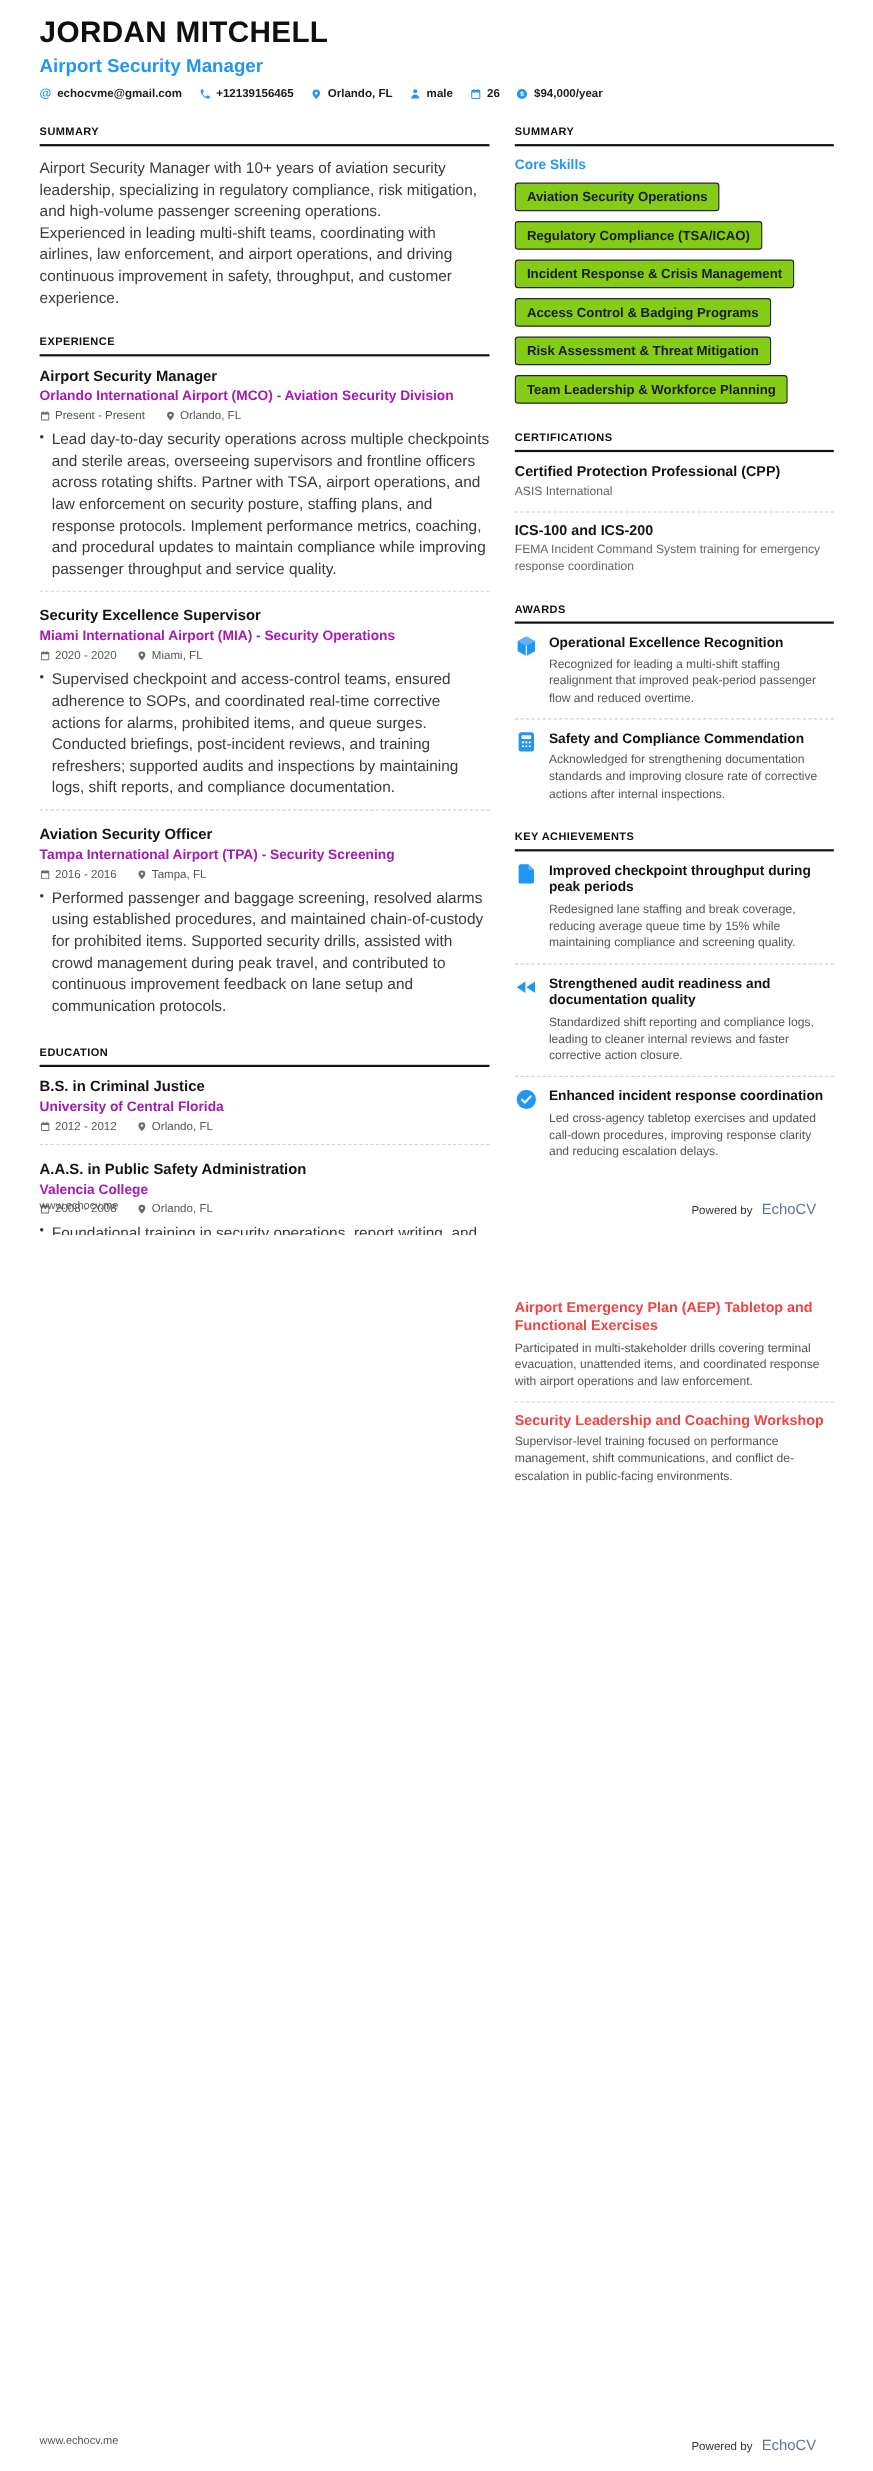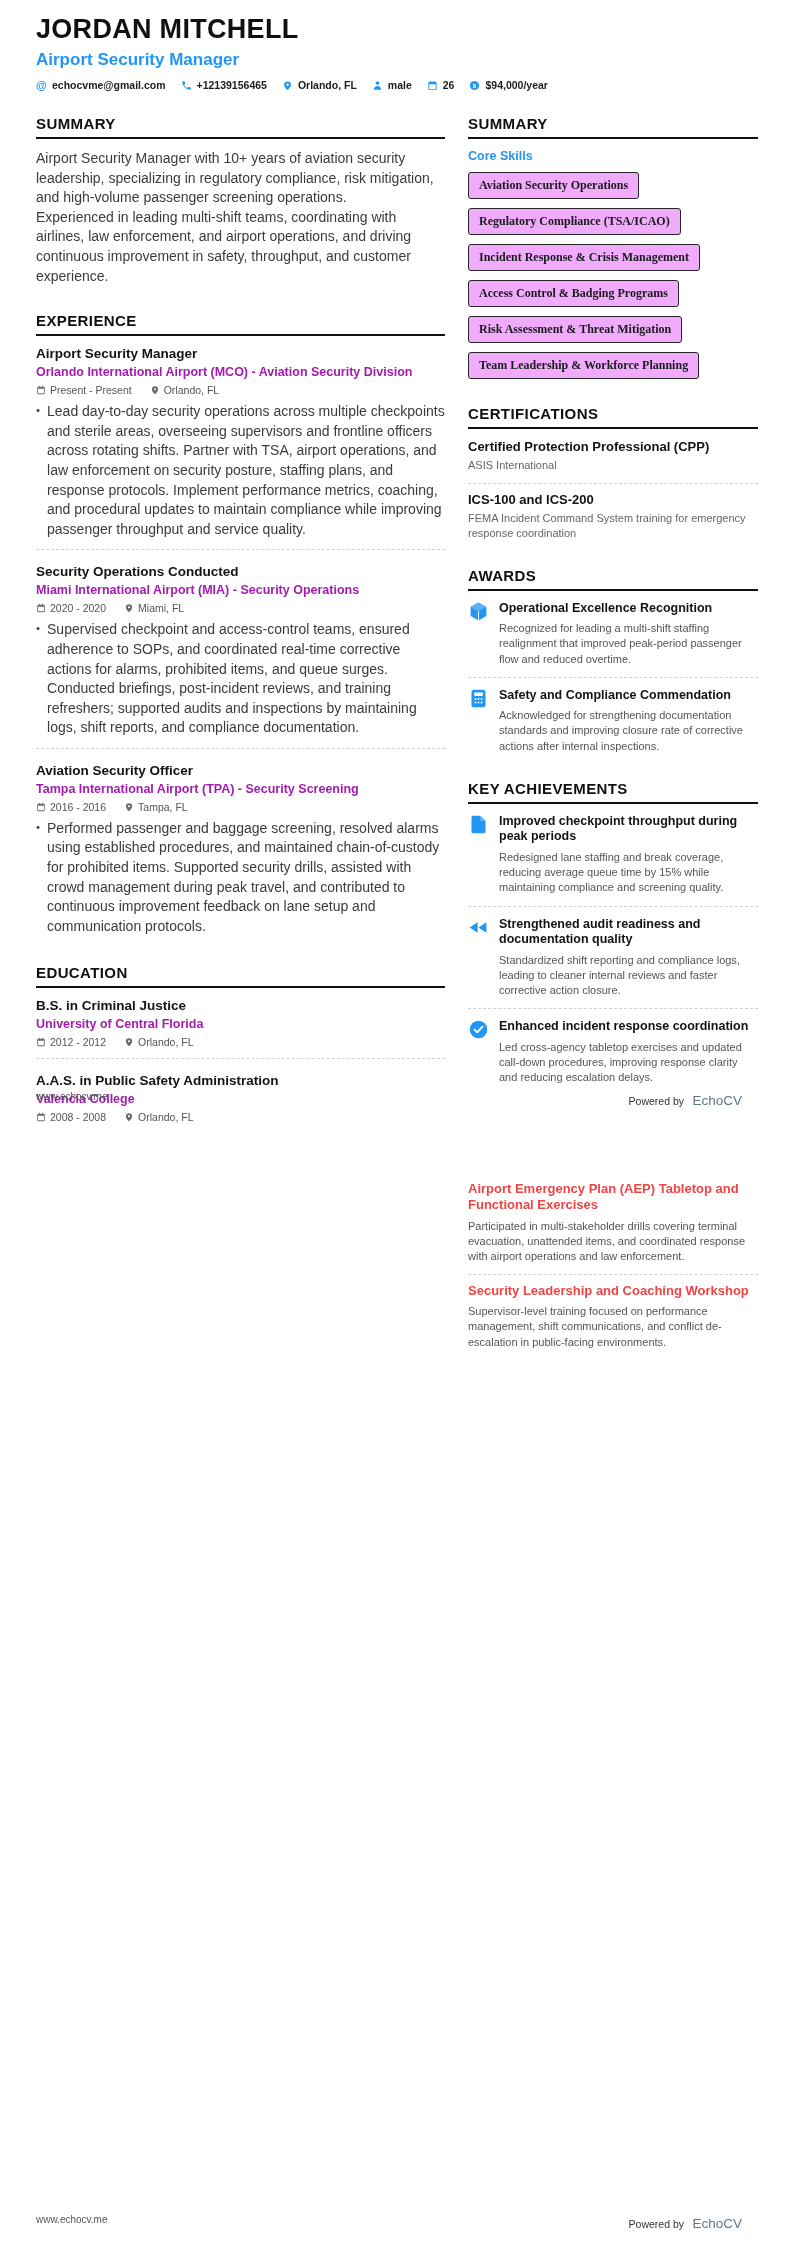--- a/index.html
+++ b/index.html
@@ -19,21 +19,21 @@
   .name { font-size:27px; font-weight:800; color:#101010; letter-spacing:.3px; }
   .job-title { font-size:17px; font-weight:700; color:#2196f3; margin-top:5px; }
   .contact-row { display:flex; flex-wrap:wrap; align-items:center; gap:4px 15px; margin-top:9px; }
   .contact-item { display:flex; align-items:center; gap:5px; font-size:10.5px; font-weight:700; color:#1c1c1c; }
   .cicon { width:11px; height:11px; display:inline-flex; color:#2196f3; flex:none; }
   .cicon svg { width:100%; height:100%; }
   .at-glyph { font-size:11px; font-weight:700; color:#2196f3; line-height:1; }
 
   
   .section-h {
-    font-size:15px; font-weight:800; color:#0f0f0f; letter-spacing:.4px;
+    font-size:10px; font-weight:800; color:#0f0f0f; letter-spacing:.4px;
     border-bottom:2.5px solid #111; padding-bottom:5px; margin:26px 0 10px 0;
   }
   .section-h.first { margin-top:24px; }
 
   .body-text { font-size:14px; line-height:1.4; color:#3b3b3b; }
 
   
   .entry { padding-bottom:2px; }
   .entry-title { font-size:13.5px; font-weight:800; color:#131313; margin-top:10px; }
   .entry-company { font-size:12.5px; font-weight:700; color:#a21caf; margin-top:4px; }
@@ -44,21 +44,21 @@
   .bullet { display:flex; gap:7px; margin-top:6px;justify-content:space-between; }
   .bullet-dot { flex:none; line-height:1.4; font-size:11.5px; color:#3b3b3b; }
   .bullet-dot::before { content:"•"; }
   .dashed-sep { border-bottom:1px dashed #d2d2d2; margin:10px 0 2px 0; }
 
   
   .skills-group { font-size:12.5px; font-weight:700; color:#2196f3; margin:2px 0 9px 0; }
   .pill {
     display:table; border:1.5px solid #262626; border-radius:3px;
     padding:5px 10px; font-size:12px; font-weight:700; color:#1a1a1a;
-    margin-bottom:9px; background:#f0abfc;font-family:Liberation Serif, serif;
+    margin-bottom:9px; background:#84cc16;
   }
 
   
   .cert-title { font-size:13px; font-weight:800; color:#131313; margin-top:8px; }
   .cert-sub { font-size:11px; color:#666; margin-top:4px; line-height:1.35; }
 
   
   .icon-row { display:flex; gap:10px; margin-top:10px; }
   .aicon { width:21px; height:21px; flex:none; color:#2196f3; }
   .aicon svg { width:100%; height:100%; }
@@ -174,21 +174,21 @@
             </span>
           </div>
           <div class="bullet">
               <span class="bullet-dot"></span>
               <span class="body-text">Lead day-to-day security operations across multiple checkpoints and sterile areas, overseeing supervisors and frontline officers across rotating shifts. Partner with TSA, airport operations, and law enforcement on security posture, staffing plans, and response protocols. Implement performance metrics, coaching, and procedural updates to maintain compliance while improving passenger throughput and service quality.</span>
             </div>
           <div class="dashed-sep"></div>
         </div>
 
         <div class="entry">
-          <div class="entry-title">Security Operations Conducted</div>
+          <div class="entry-title">Security Excellence Supervisor</div>
           <div class="entry-company">Miami International Airport (MIA) - Security Operations</div>
           <div class="entry-meta">
             <span class="meta-item">
               <span class="micon">
                   <svg viewBox="0 0 24 24" fill="currentColor">
                     <path d="M5 4h14a2 2 0 012 2v14a2 2 0 01-2 2H5a2 2 0 01-2-2V6a2 2 0 012-2zm0 5v11h14V9H5zM7 2h2v3H7V2zm8 0h2v3h-2V2z"></path>
                   </svg>
                 </span>
               <span>2020 - 2020</span>
             </span>

